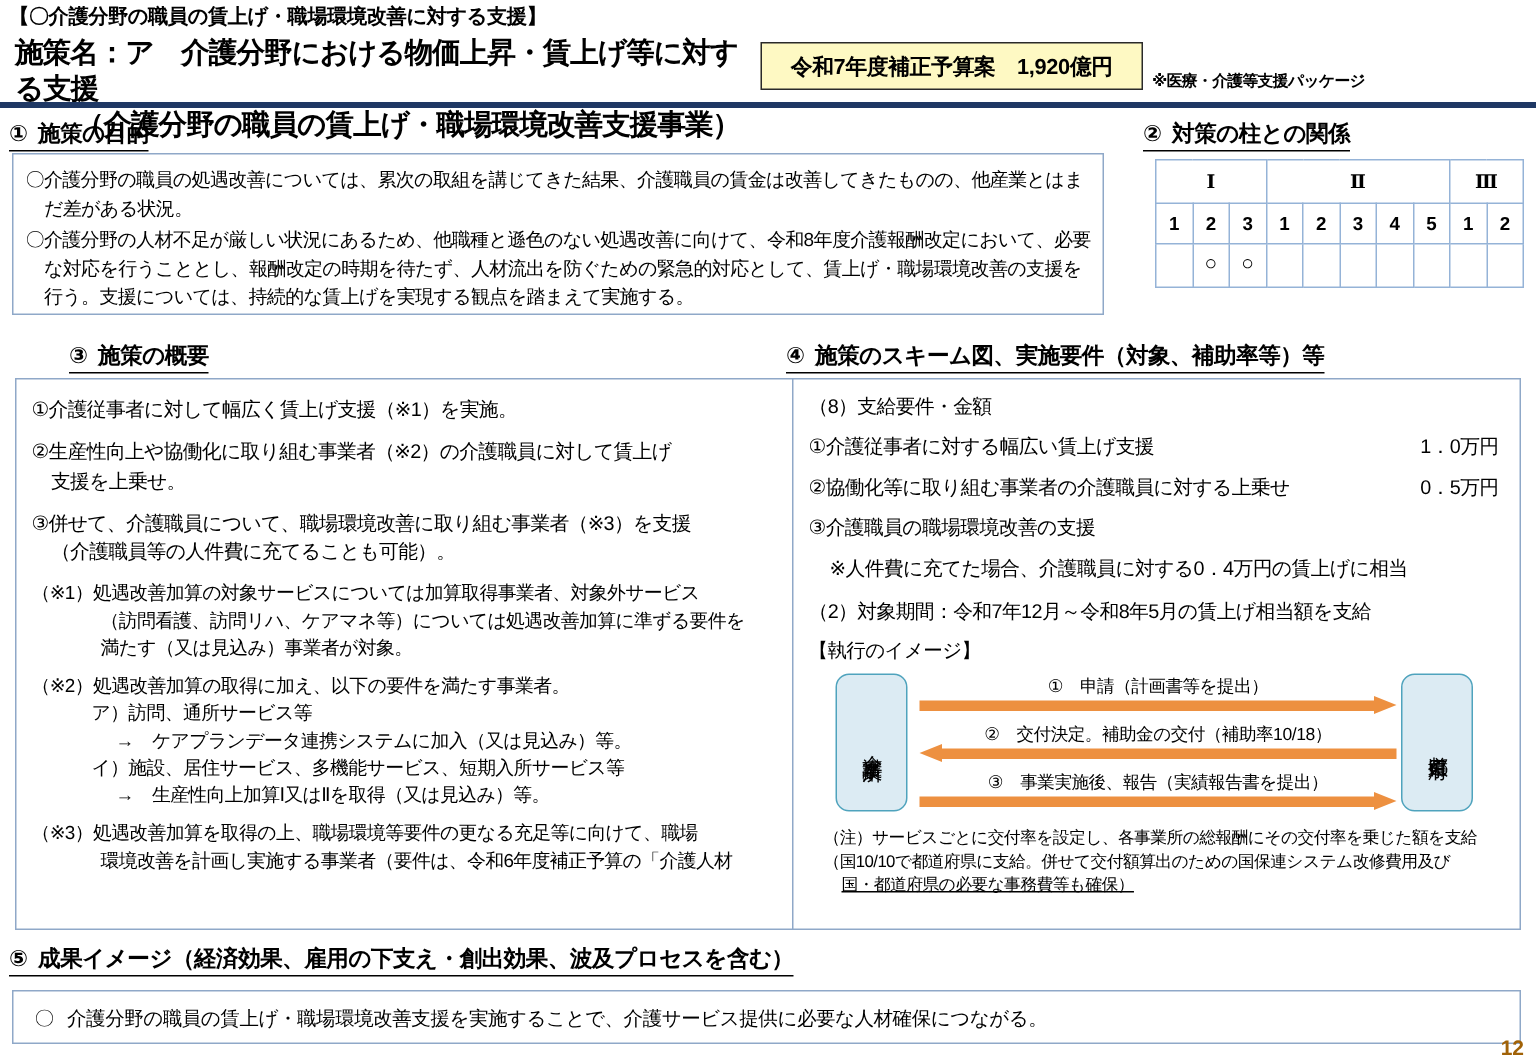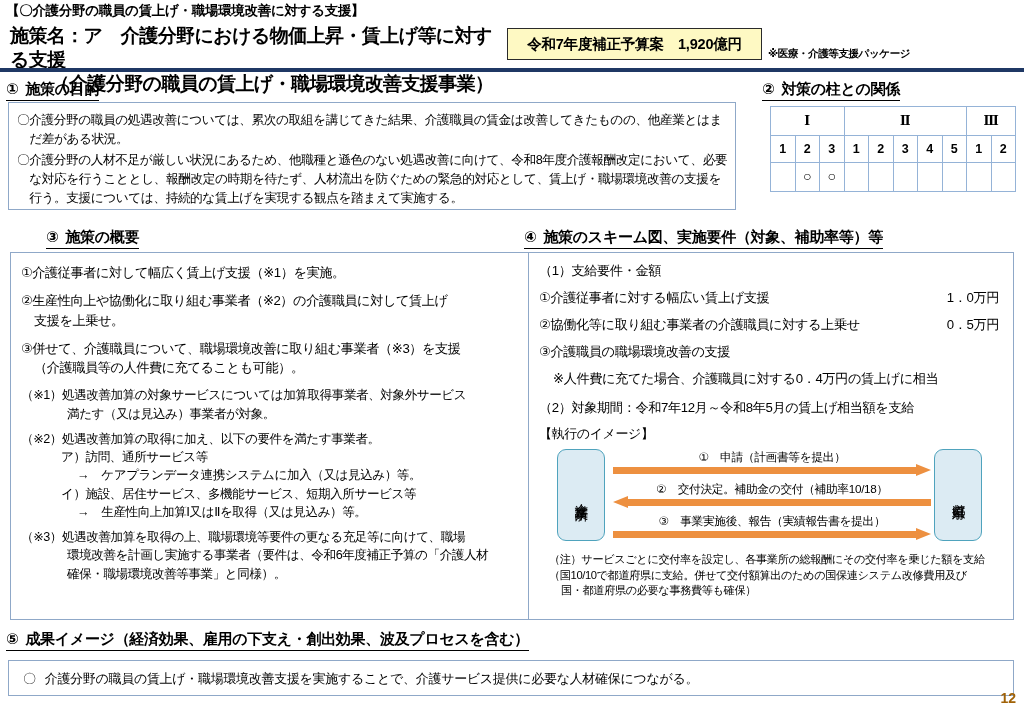--- a/index.html
+++ b/index.html
@@ -228,21 +228,21 @@
   #flow1 { top: 4px; }
   #flow2 { top: 36px; }
   #flow3 { top: 68px; }
 
   .s4-footnote {
     font-size: 11.2px;
     line-height: 1.4;
     letter-spacing: -0.4px;
     padding: 0 6px 0 10px;
   }
-  .s4-footnote .fn-ind { display: block; padding-left: 12px; }
+  .s4-footnote .fn-ind { display: block; padding-left: 12px; text-decoration: underline; }
 
   
   #sec5-heading { left: 6px; top: 630px; }
   #sec5-box { left: 8px; top: 660px; width: 1006px; height: 36px; }
   .s5-text {
     padding: 9px 0 0 14px;
     font-size: 13px;
     letter-spacing: -0.3px;
   }
   .s5-text .mark { margin-right: 9px; }
@@ -336,45 +336,45 @@
       <span>②生産性向上や協働化に取り組む事業者（※2）の介護職員に対して賃上げ</span>
       <span class="sub">支援を上乗せ。</span>
     </div>
     <div class="s3-item">
       <span>③併せて、介護職員について、職場環境改善に取り組む事業者（※3）を支援</span>
       <span class="sub">（介護職員等の人件費に充てることも可能）。</span>
     </div>
 
     <div class="s3-note">
       <span>（※1）処遇改善加算の対象サービスについては加算取得事業者、対象外サービス</span>
+      <span class="ind1">（訪問看護、訪問リハ、ケアマネ等）については処遇改善加算に準ずる要件を</span>
       <span class="ind2">満たす（又は見込み）事業者が対象。</span>
     </div>
 
     <div class="s3-note">
       <span>（※2）処遇改善加算の取得に加え、以下の要件を満たす事業者。</span>
       <span class="ind-a">ア）訪問、通所サービス等</span>
       <span class="ind-arrow">→　ケアプランデータ連携システムに加入（又は見込み）等。</span>
       <span class="ind-a">イ）施設、居住サービス、多機能サービス、短期入所サービス等</span>
       <span class="ind-arrow">→　生産性向上加算Ⅰ又はⅡを取得（又は見込み）等。</span>
     </div>
 
     <div class="s3-note">
       <span>（※3）処遇改善加算を取得の上、職場環境等要件の更なる充足等に向けて、職場</span>
       <span class="ind1">環境改善を計画し実施する事業者（要件は、令和6年度補正予算の「介護人材</span>
-      <span class="ind2">確保・職場環境改善等事業」と同様）。</span>
     </div>
   </div>
 </div>
 
 <div class="sec-heading" id="sec4-heading">
   <span class="num">④</span><span>施策のスキーム図、実施要件（対象、補助率等）等</span>
 </div>
 <div class="box" id="sec4-box">
   <div class="s4-inner">
-    <div class="s4-title">（1）支給要件・金額</div>
+    <div class="s4-title">（8）支給要件・金額</div>
 
     <div class="s4-row">
       <span class="label">①介護従事者に対する幅広い賃上げ支援</span>
       <span class="amount">1．0万円</span>
     </div>
     <div class="s4-row">
       <span class="label">②協働化等に取り組む事業者の介護職員に対する上乗せ</span>
       <span class="amount">0．5万円</span>
     </div>
     <div class="s4-plain">③介護職員の職場環境改善の支援</div>

